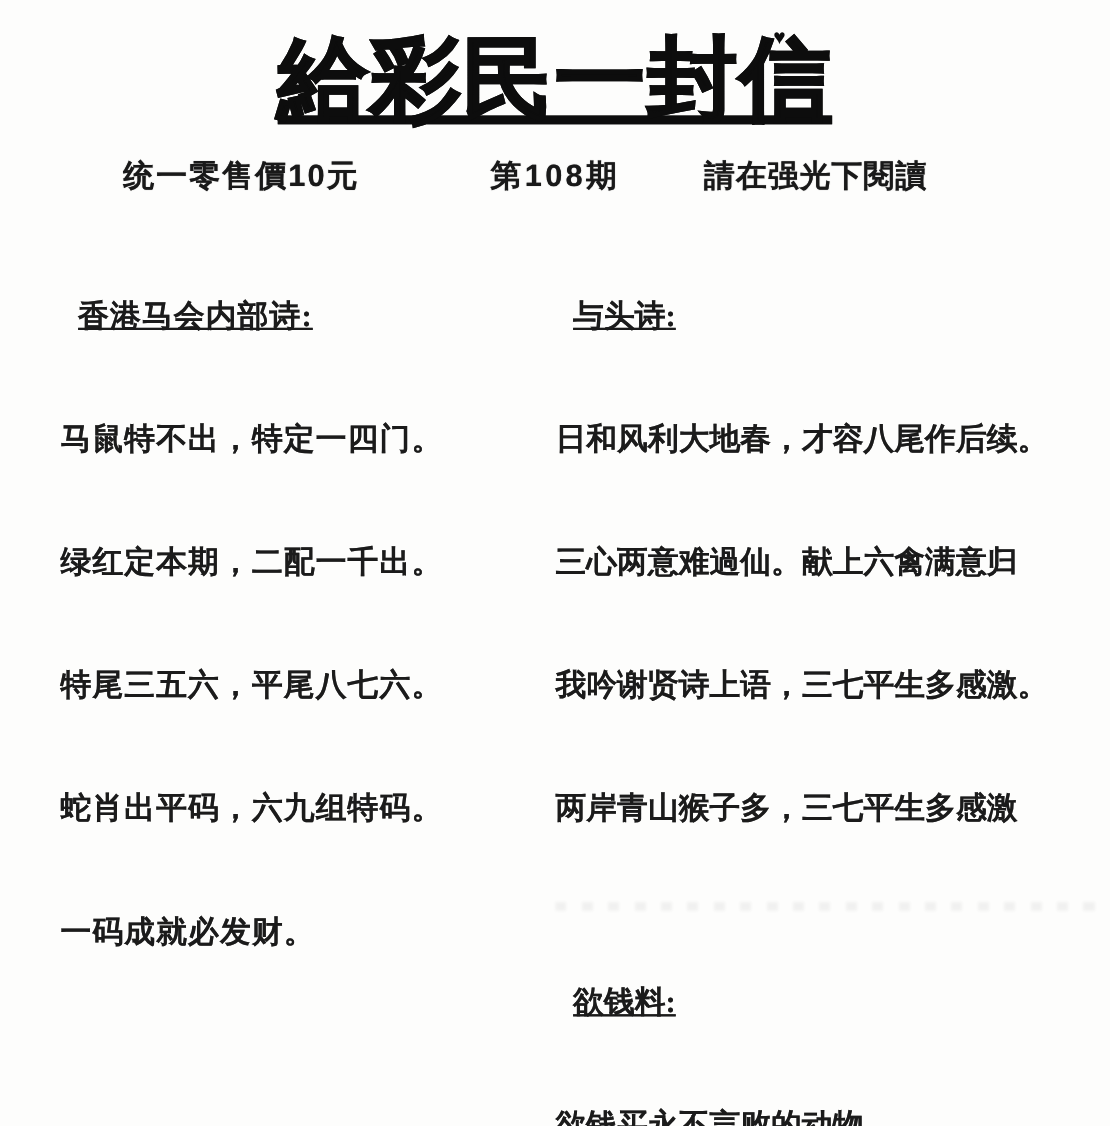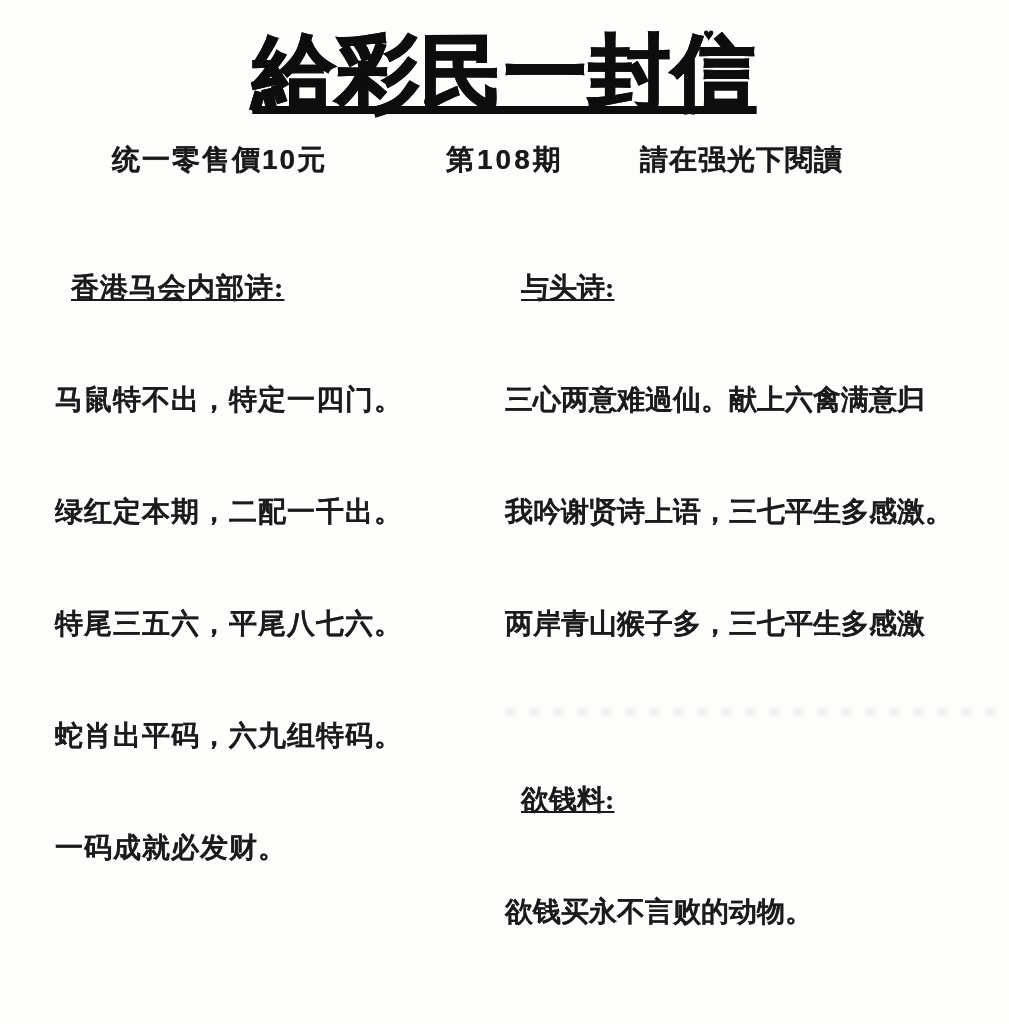--- a/index.html
+++ b/index.html
@@ -103,20 +103,21 @@
     
     
     
     
     
     
   </div>
 
   <div class="col col-right">
     <div class="row head">与头诗:</div>
+    <div class="row">日和风利大地春，才容八尾作后续。</div>
     <div class="row">三心两意难過仙。献上六禽满意归</div>
     <div class="row">我吟谢贤诗上语，三七平生多感激。</div>
     <div class="row">两岸青山猴子多，三七平生多感激</div>
     <div class="ghost-line"></div>
     <div class="row head">欲钱料:</div>
     <div class="row">欲钱买永不言败的动物。</div>
     
     
     
     

